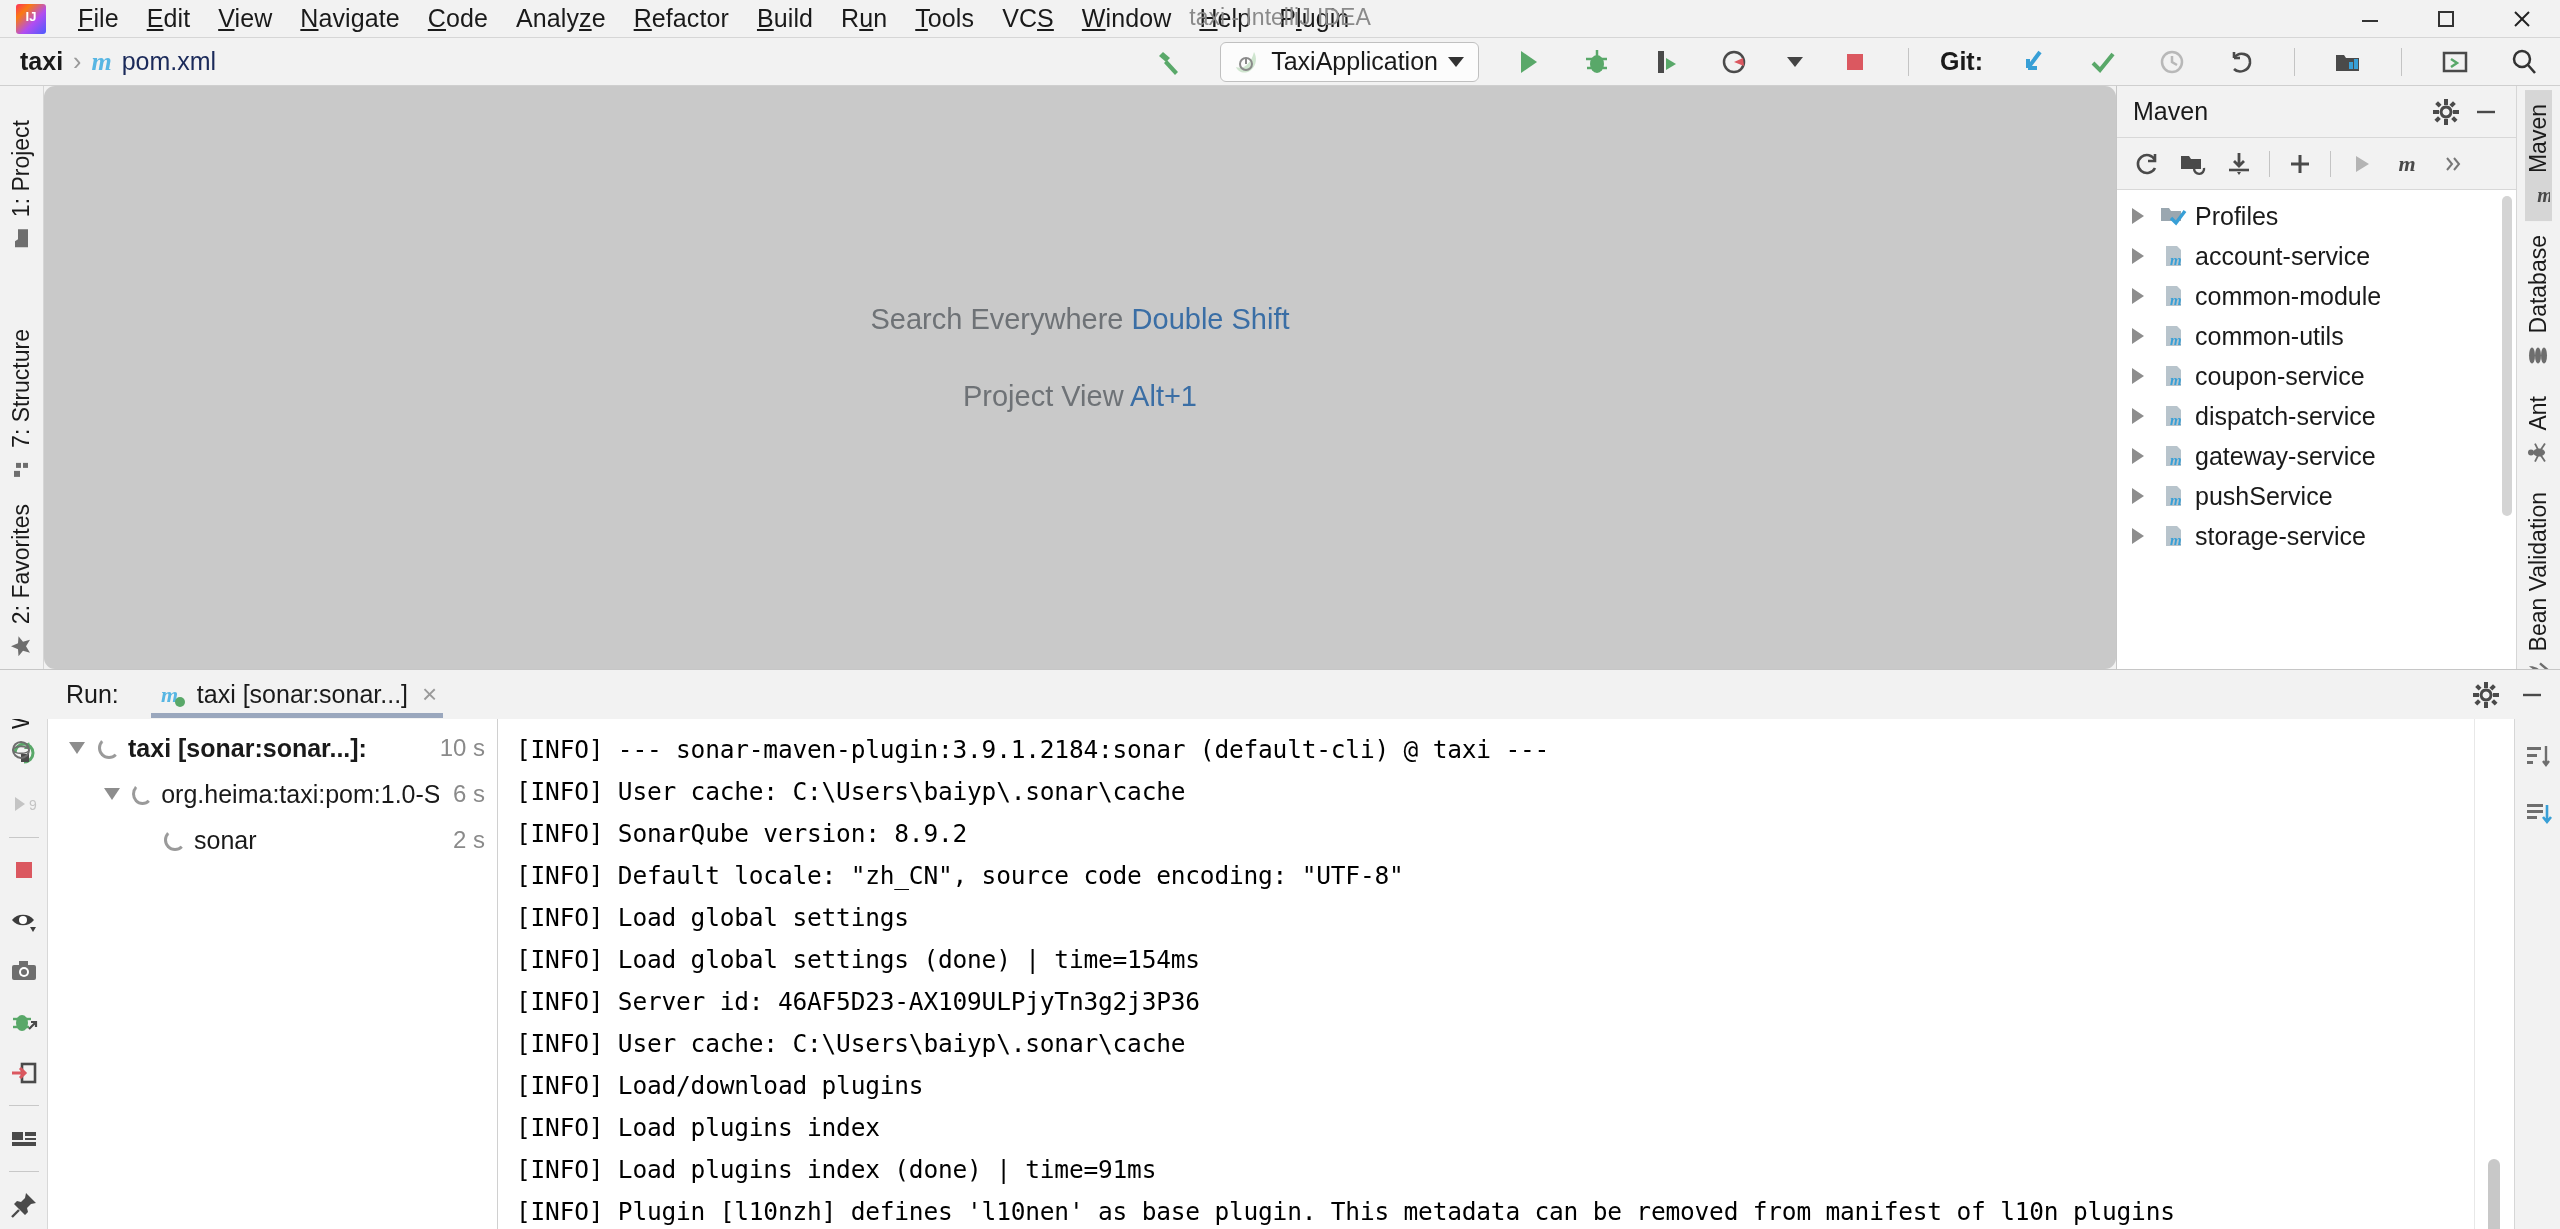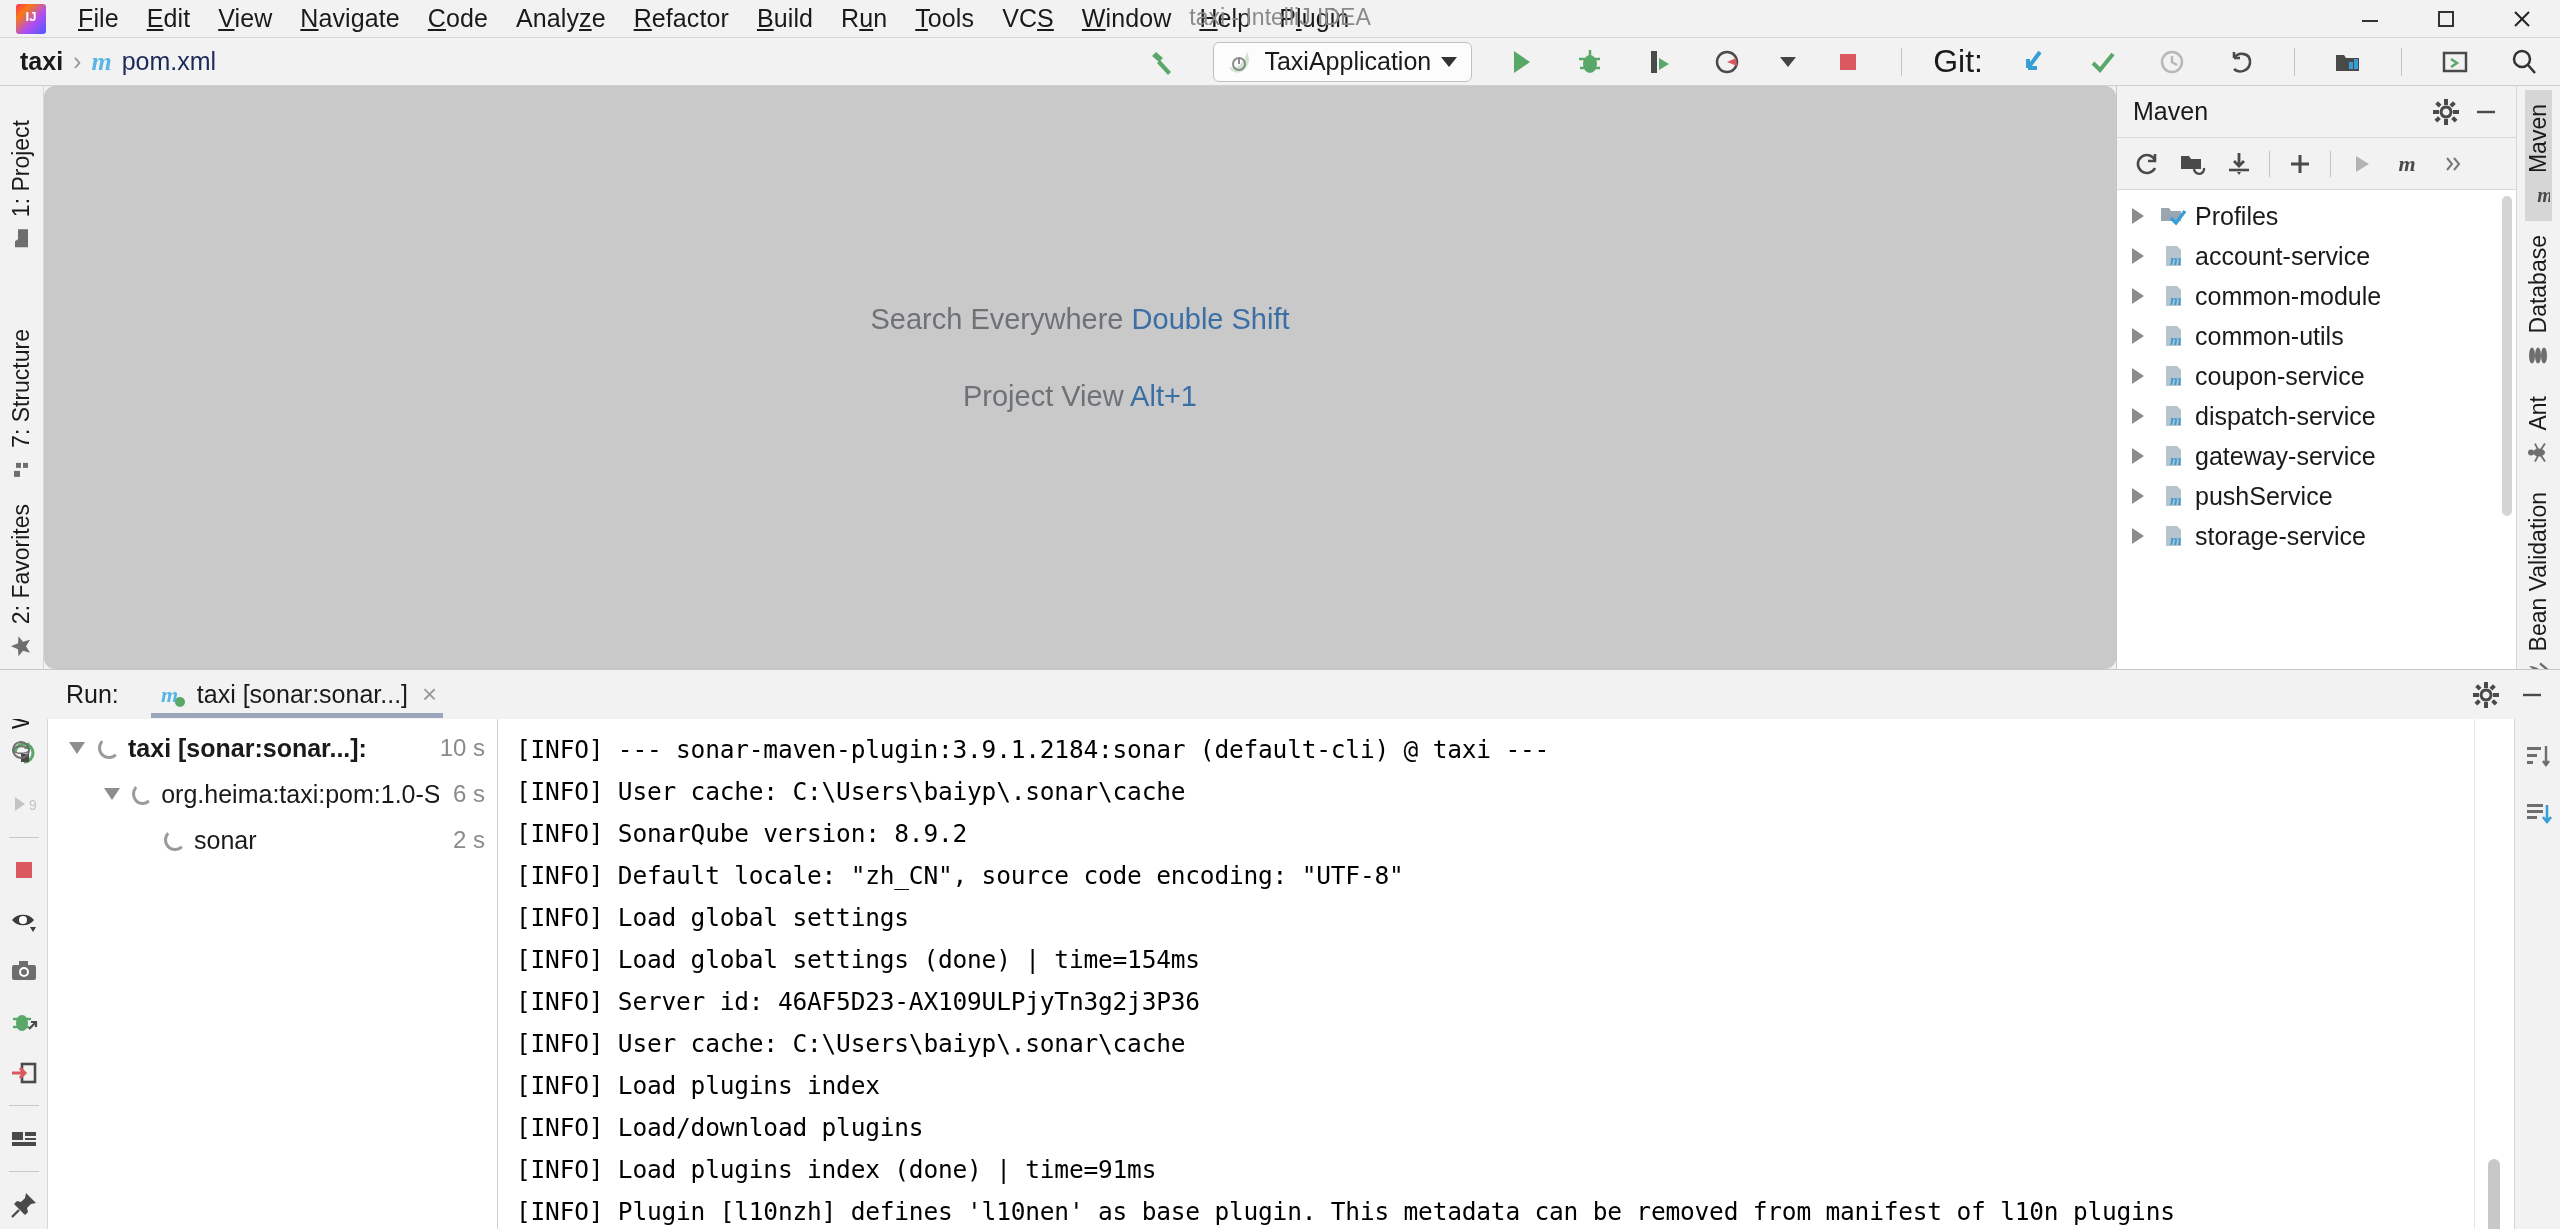--- a/index.html
+++ b/index.html
@@ -55,21 +55,21 @@
   .toolbar-right { position: absolute; right: 10px; display: flex; align-items: center; gap: 17px; }
   .tb-icon { width: 52px; height: 44px; display: flex; align-items: center; justify-content: center; }
   .runcfg {
     display: flex; align-items: center; gap: 10px; height: 40px; padding: 0 14px 0 10px;
     border: 1px solid #c0c0c0; border-radius: 6px; background: #fcfcfc; margin: 0 6px;
   }
   .runcfg-label { font-size: 25px; color: #1a1a1a; white-space: nowrap; }
   .caret-dn { width: 0; height: 0; border-left: 8px solid transparent; border-right: 8px solid transparent;
               border-top: 10px solid #333; }
   .vsep { width: 1px; height: 28px; background: #c4c4c4; margin: 0 10px; }
-  .git-label { font-size: 32px; color: #1a1a1a; margin: 0 8px 0 4px; }
+  .git-label { font-size: 25px; color: #1a1a1a; margin: 0 8px 0 4px; font-weight: bold; }
 
   
   .main { flex: 1 1 auto; display: flex; min-height: 0; }
 
   
   .left-strip {
     width: 44px; flex: 0 0 44px; background: #f2f2f2; display: flex; flex-direction: column;
     align-items: center; border-right: 1px solid #d6d6d6; position: relative;
   }
   .vtab {
@@ -778,22 +778,22 @@
 
       <div class="console">
         <div class="con-line">[INFO] --- sonar-maven-plugin:3.9.1.2184:sonar (default-cli) @ taxi ---</div>
         <div class="con-line">[INFO] User cache: C:\Users\baiyp\.sonar\cache</div>
         <div class="con-line">[INFO] SonarQube version: 8.9.2</div>
         <div class="con-line">[INFO] Default locale: "zh_CN", source code encoding: "UTF-8"</div>
         <div class="con-line">[INFO] Load global settings</div>
         <div class="con-line">[INFO] Load global settings (done) | time=154ms</div>
         <div class="con-line">[INFO] Server id: 46AF5D23-AX109ULPjyTn3g2j3P36</div>
         <div class="con-line">[INFO] User cache: C:\Users\baiyp\.sonar\cache</div>
+        <div class="con-line">[INFO] Load/download plugins</div>
         <div class="con-line">[INFO] Load plugins index</div>
-        <div class="con-line">[INFO] Load/download plugins</div>
         <div class="con-line">[INFO] Load plugins index (done) | time=91ms</div>
         <div class="con-line">[INFO] Plugin [l10nzh] defines 'l10nen' as base plugin. This metadata can be removed from manifest of l10n plugins</div>
 
         <div class="con-rail"></div>
         <div class="con-scrollbar"></div>
       </div>
 
       <div class="run-right-strip">
         <span class="rs-ico">
           <svg width="30" height="30" viewBox="0 0 30 30">

